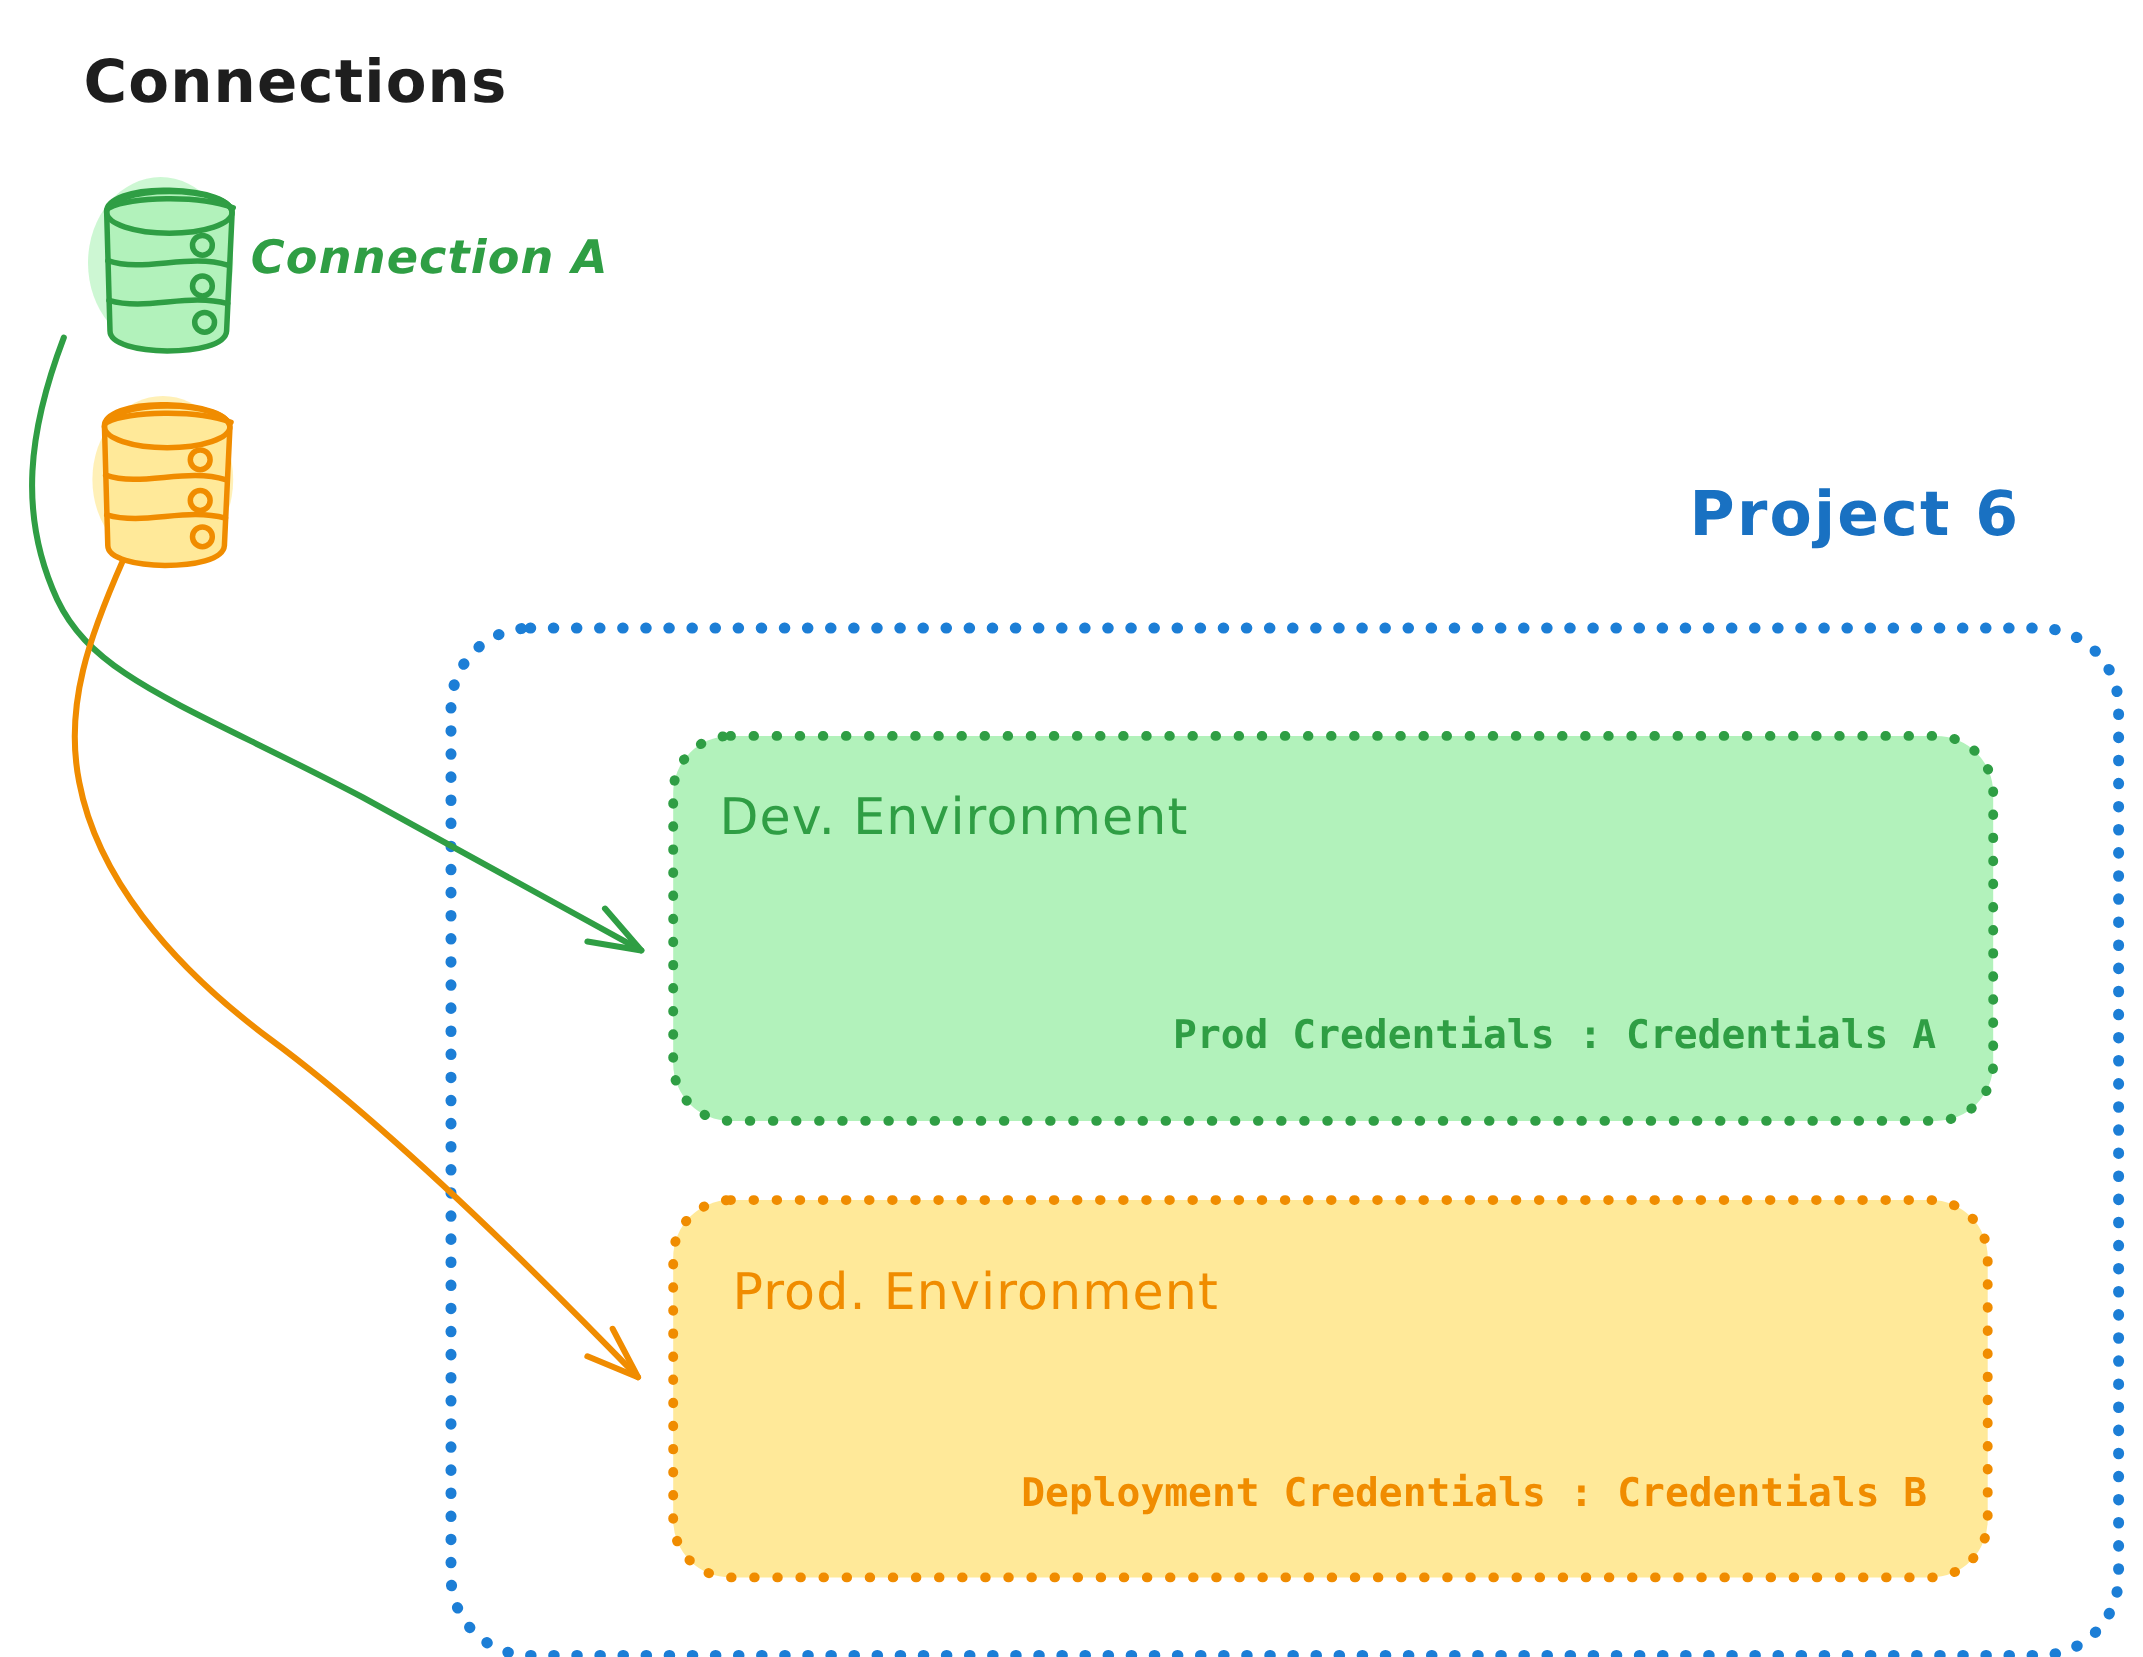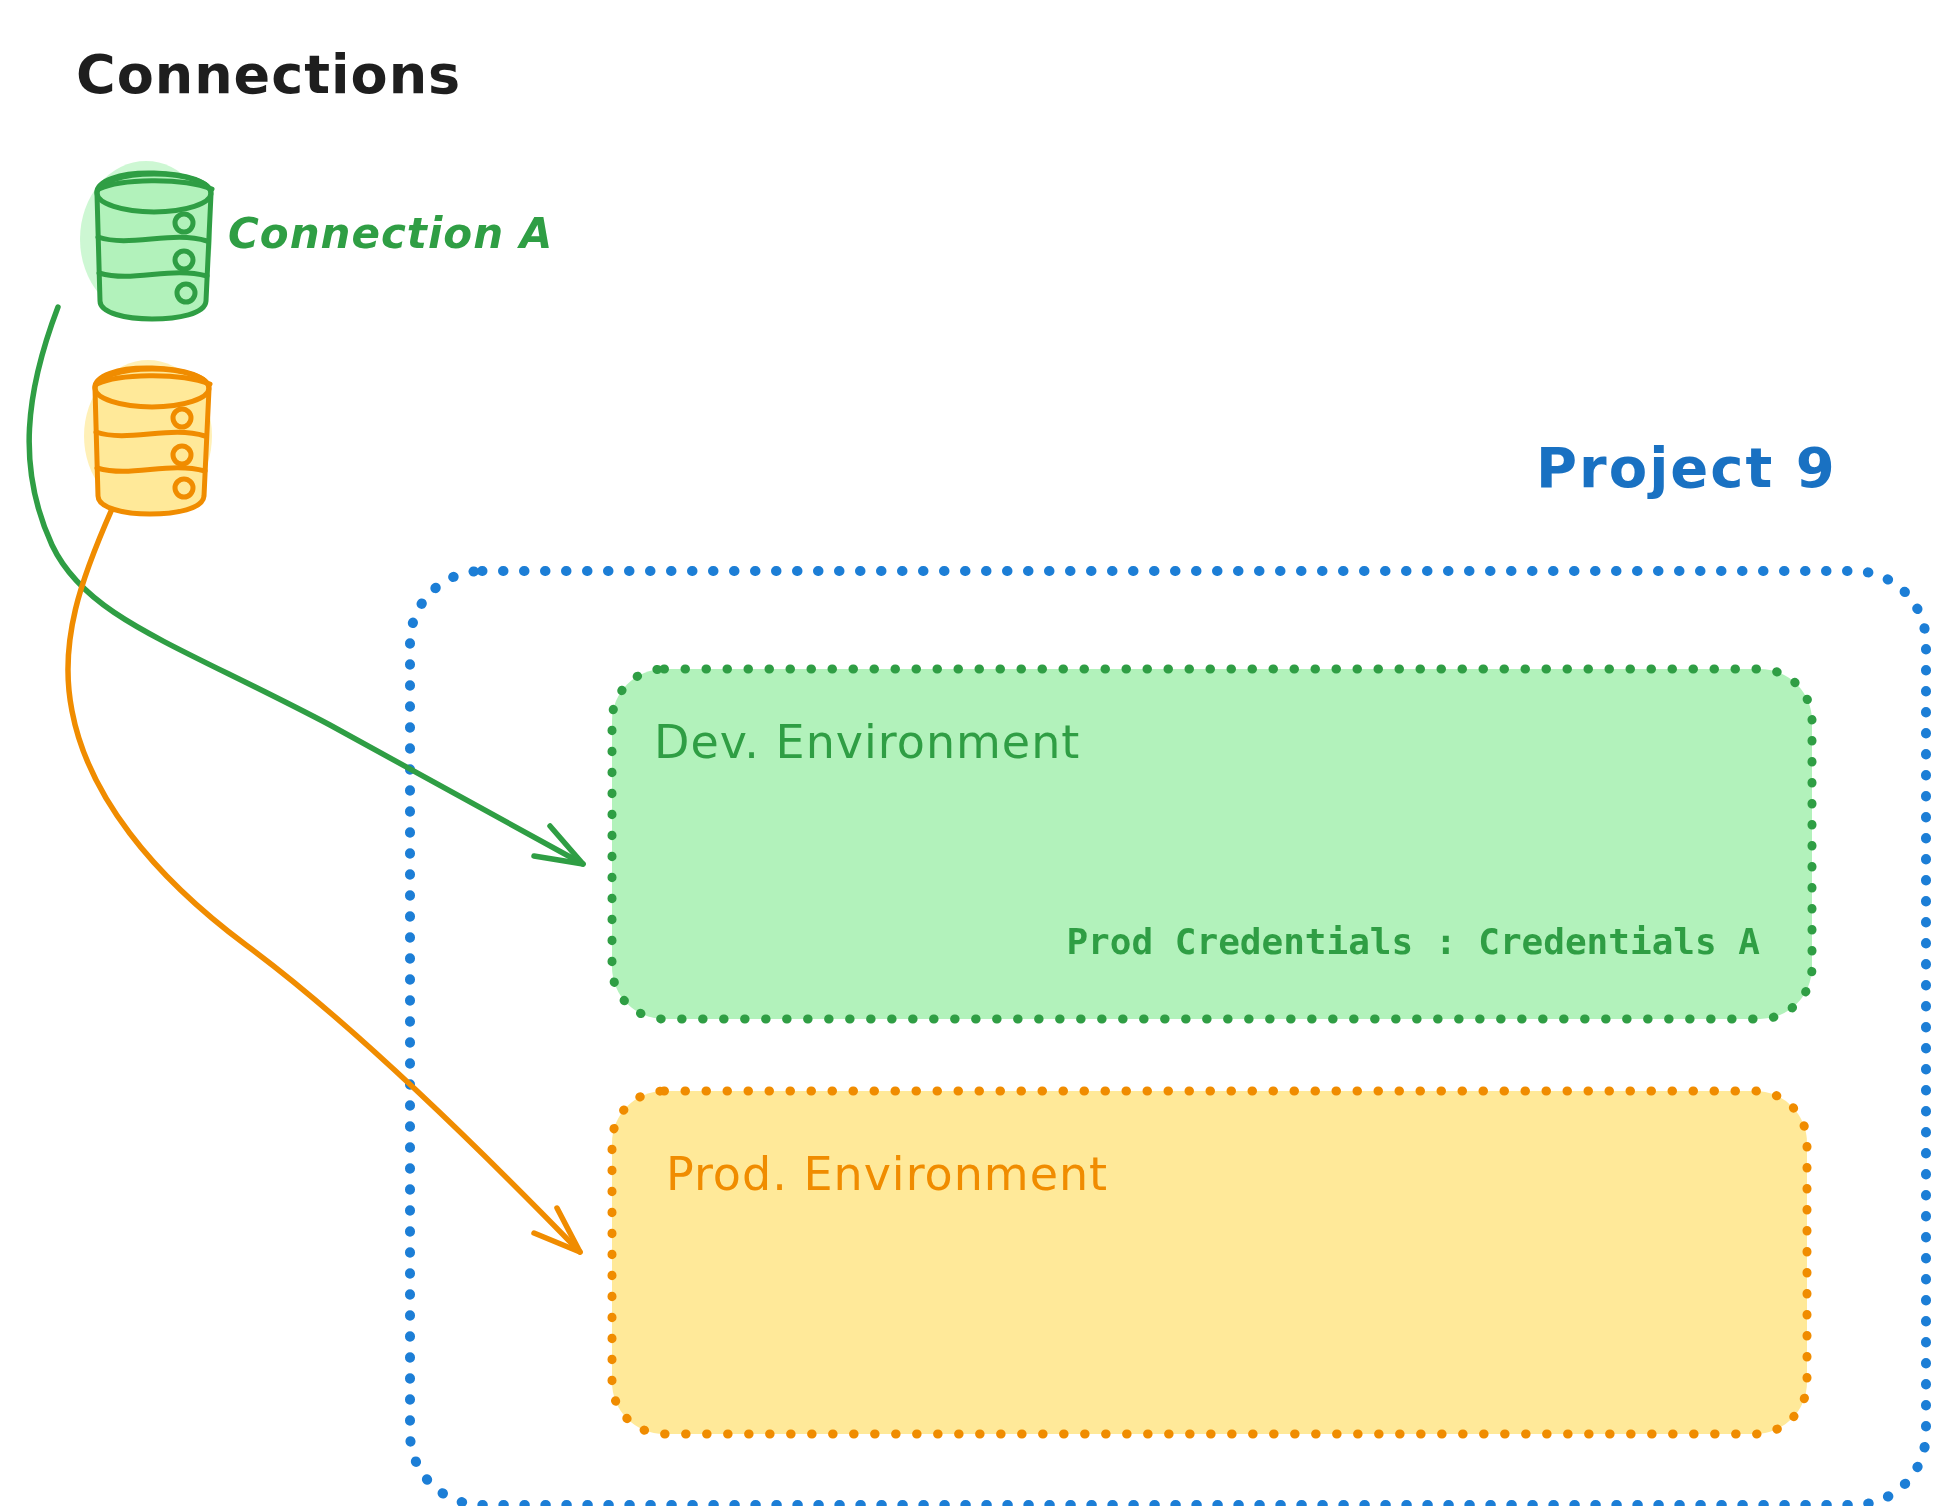--- a/index.html
+++ b/index.html
@@ -100,22 +100,23 @@
       <circle class="ln" cx="184" cy="241" r="9"></circle>
       <circle class="ln" cx="186" cy="274" r="9"></circle>
     </g>
   </svg>
 
   <div class="txt title">Connections</div>
 
   <div class="txt conn-label conn-a">Connection A</div>
 
 
-  <div class="txt project-label">Project 9</div>
+  <div class="txt project-label">Project 6</div>
 
   <div class="txt env-title env-dev">Dev. Environment</div>
 
   <div class="txt cred cred-dev">Prod Credentials : Credentials A</div>
 
   <div class="txt env-title env-prod">Prod. Environment</div>
 
+  <div class="txt cred cred-prod">Deployment Credentials : Credentials B</div>
 
 </div>
 
 </body></html>

